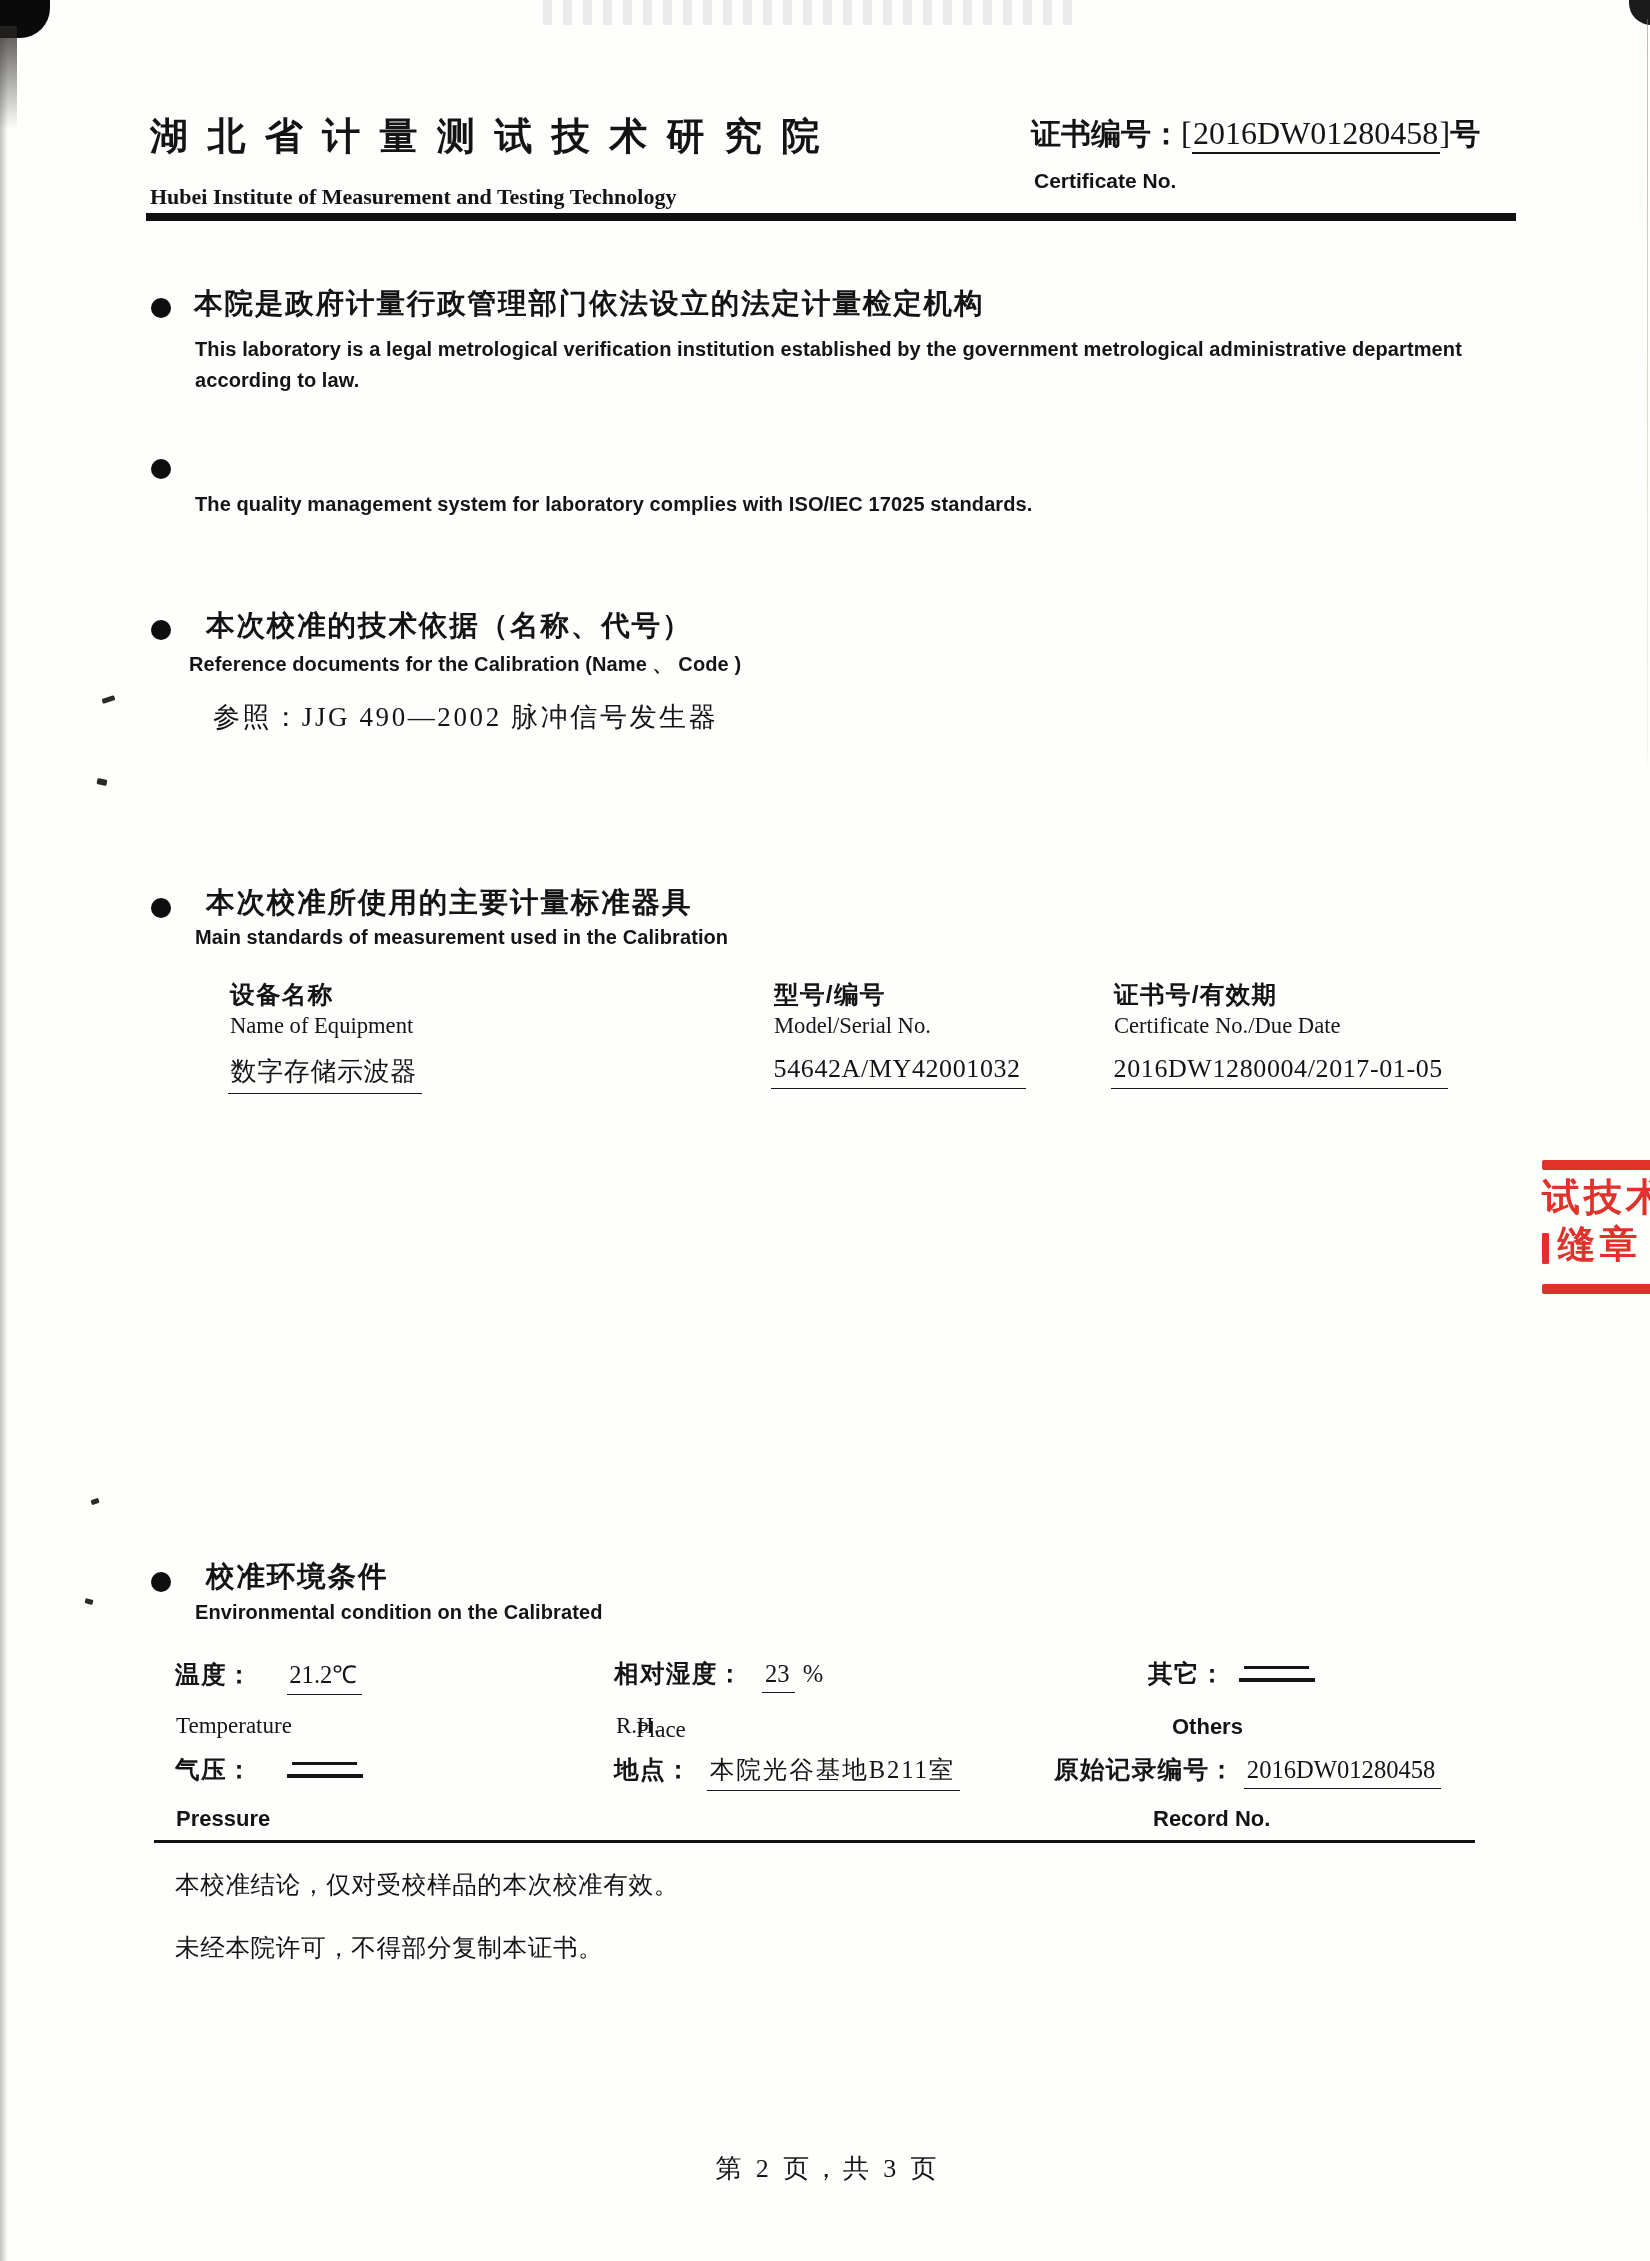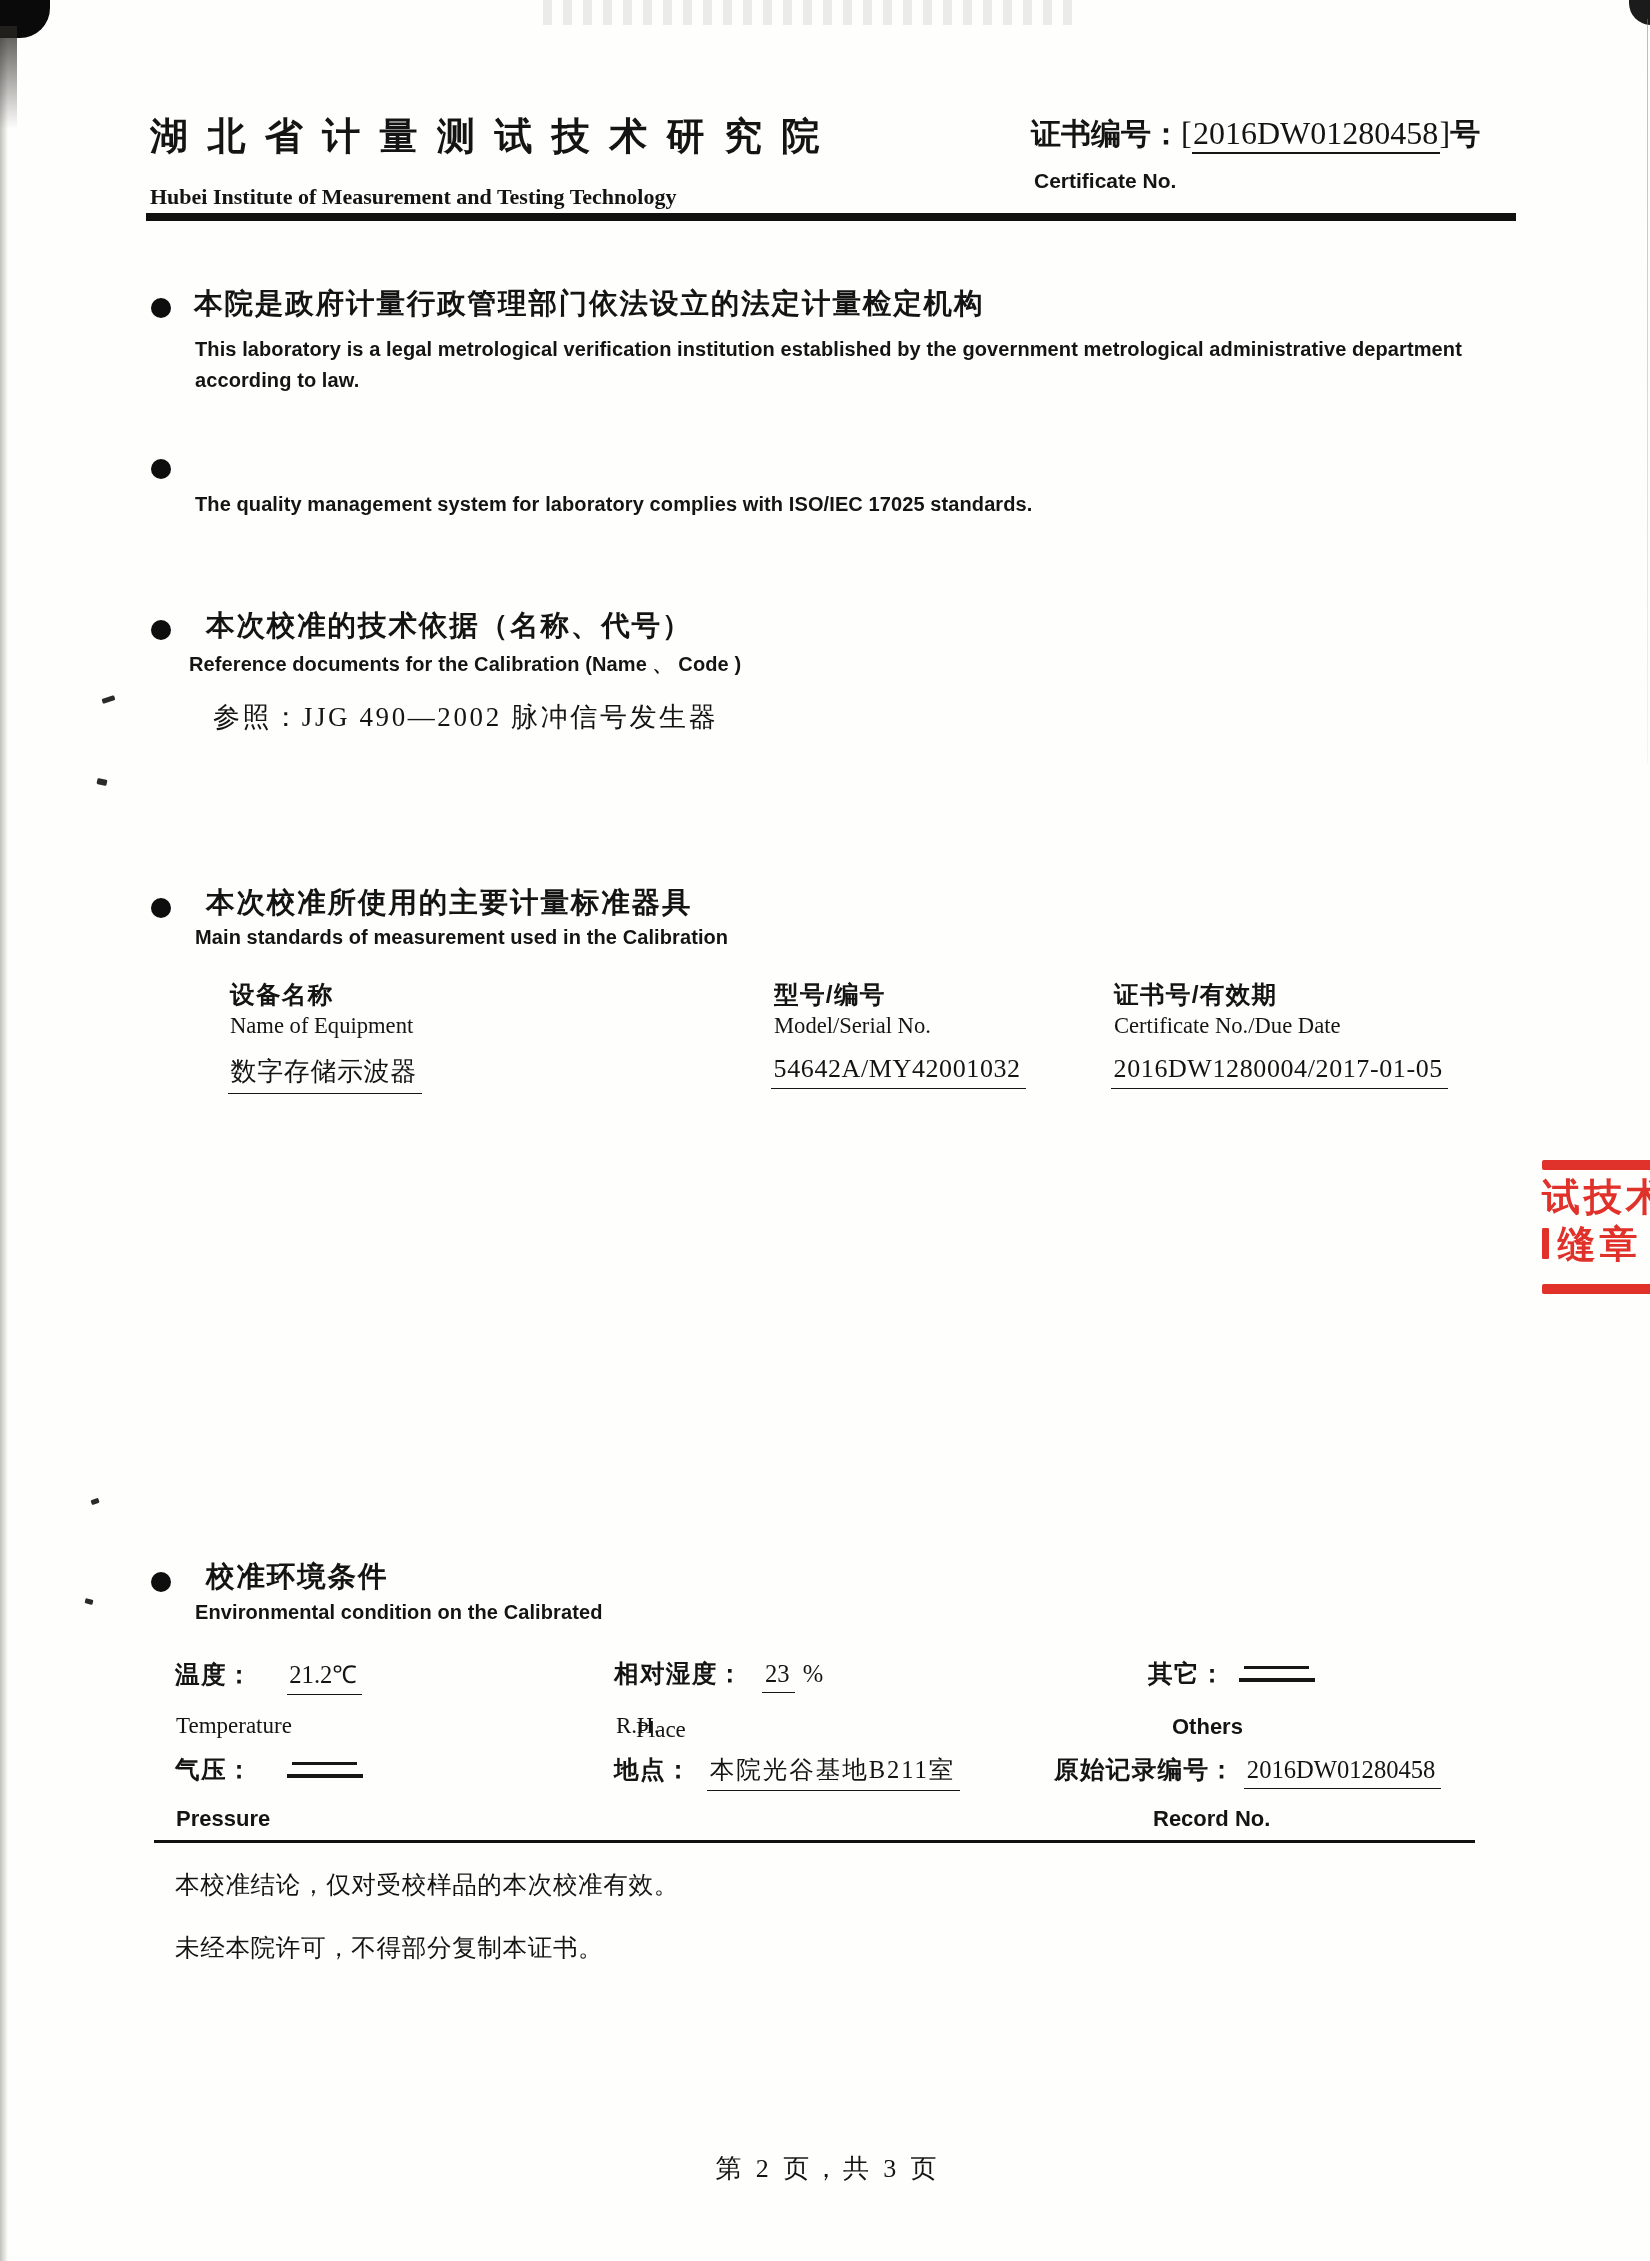--- a/index.html
+++ b/index.html
@@ -44,21 +44,21 @@
   .ref{font-size:27px;font-family:"Liberation Serif",serif;letter-spacing:2.6px;}
   
   .tbl-zh{font-size:24.6px;font-weight:700;letter-spacing:1.3px;}
   .tbl-en{font-size:22.6px;font-family:"Liberation Serif",serif;}
   .tbl-val{font-size:26px;font-family:"Liberation Serif",serif;letter-spacing:0.6px;}
   
   .stamp{position:absolute;left:1542px;top:1160px;width:109px;color:#e0312a;}
   .stamp .bar{width:138px;height:9.7px;background:#e0312a;border-radius:1.9px;}
   .stamp .row{font-size:38px;font-weight:700;white-space:nowrap;letter-spacing:3.9px;line-height:40px;}
   .stamp .r1{margin-top:7.8px;}
-  .stamp .r2{margin-top:6.5px;margin-bottom:20px;display:flex;align-items:center;}
+  .stamp .r2{margin-top:6.5px;margin-bottom:20px;display:flex;align-items:flex-end;}
   .stamp .partial{display:inline-block;width:6.5px;height:31px;background:#e0312a;margin-right:9px;border-radius:1.3px;}
   
   .env-lab{font-size:24.6px;font-weight:700;letter-spacing:1.3px;}
   .env-val{font-size:24.6px;font-family:"Liberation Serif",serif;}
   .env-en-serif{font-size:23px;font-family:"Liberation Serif",serif;}
   .env-en-sans{font-size:22px;font-weight:600;}
   .cell{display:flex;align-items:baseline;}
   .blank-dash{display:inline-block;position:relative;width:76px;height:23px;}
   .blank-dash .d1{position:absolute;left:5.2px;top:6.5px;width:65px;height:3.2px;background:#161616;}
   .blank-dash .d2{position:absolute;left:0;top:19.4px;width:76px;height:3.2px;background:#161616;}

